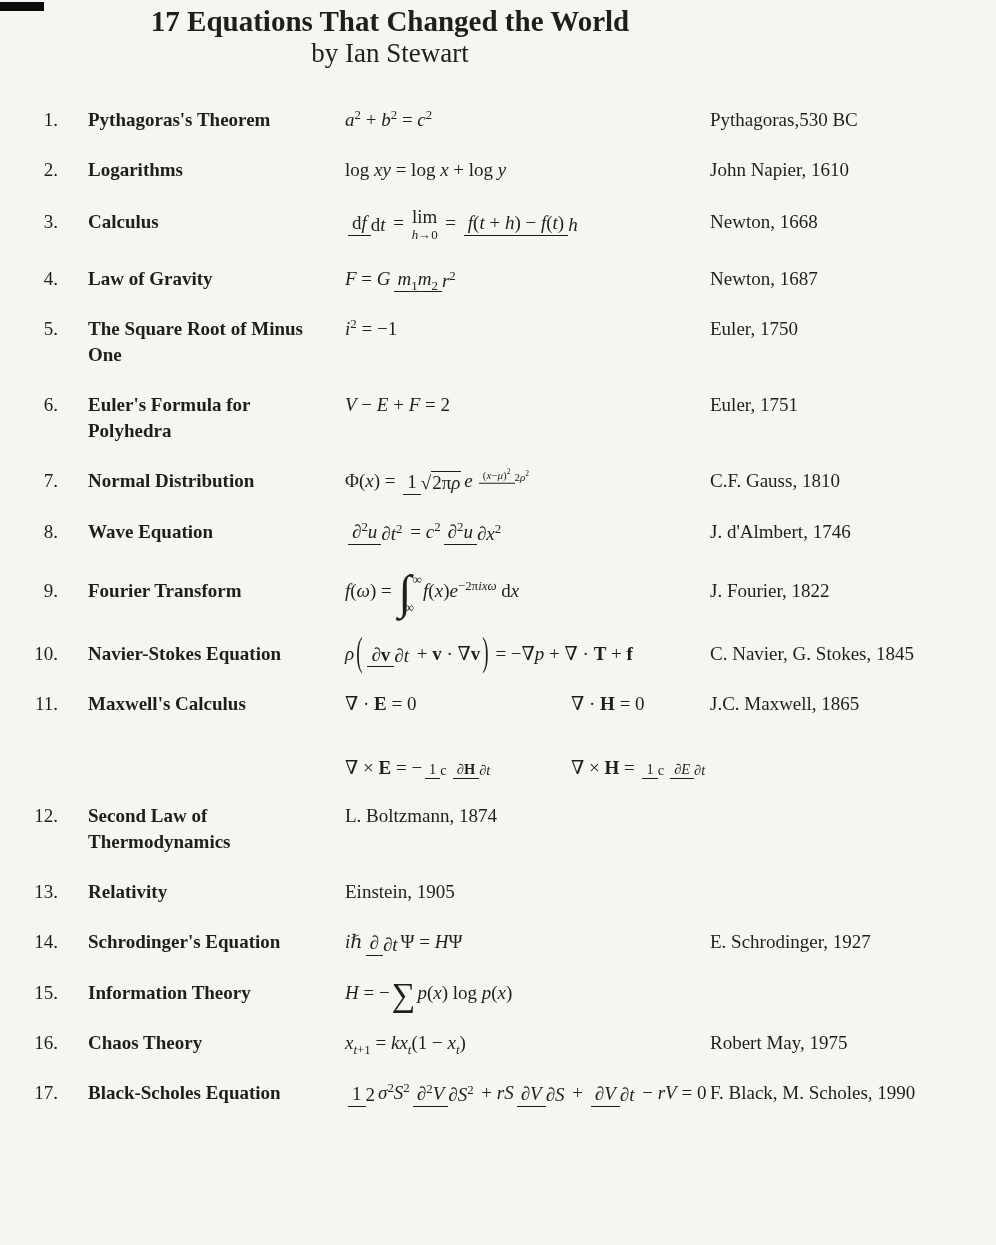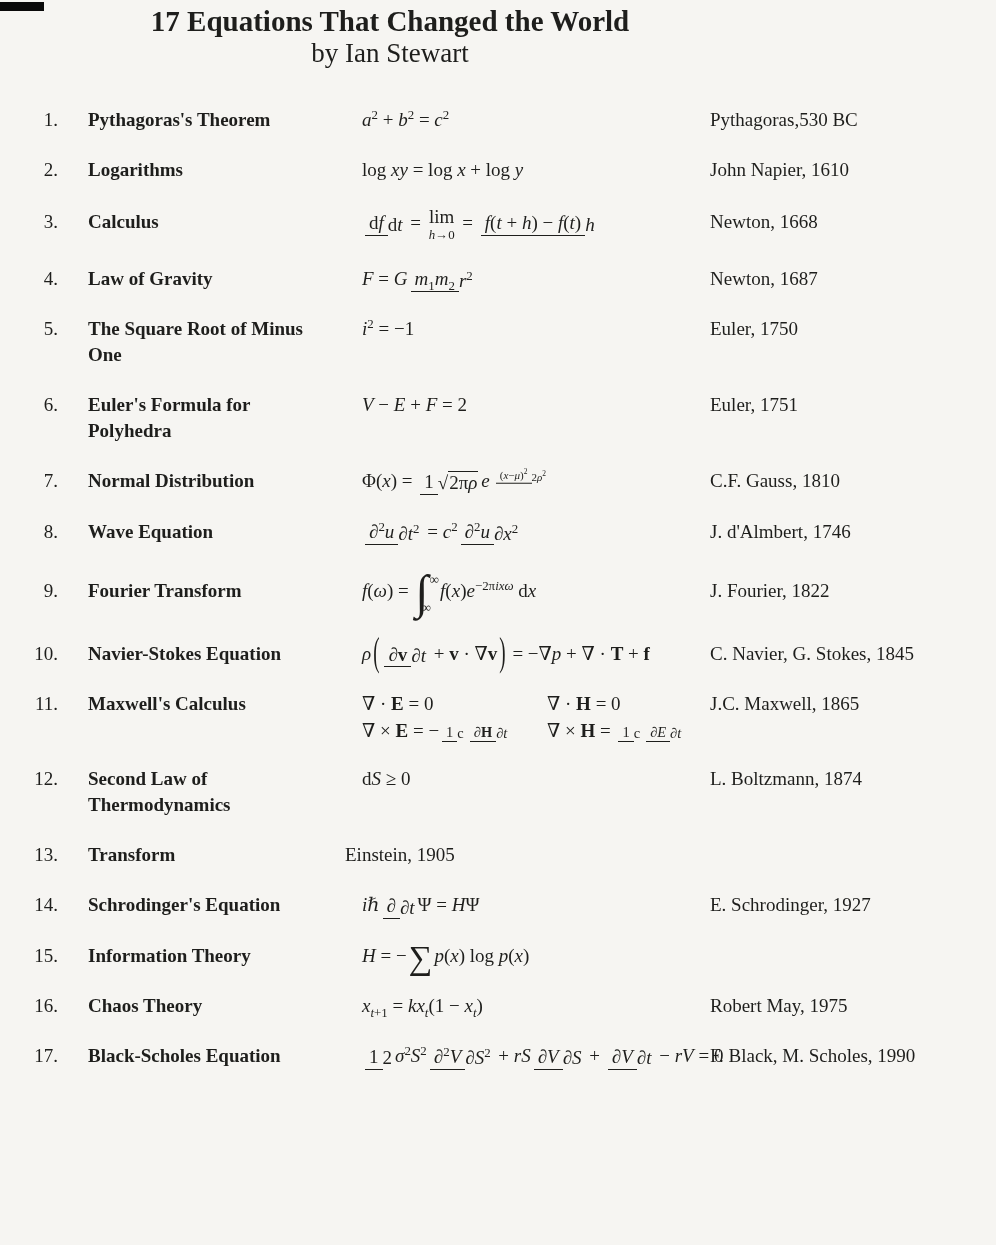--- a/index.html
+++ b/index.html
@@ -57,21 +57,20 @@
     font-size: 19px;
     font-weight: bold;
     padding-left: 26px;
     line-height: 1.37;
     padding-right: 14px;
   }
   .formula {
     font-size: 19px;
     white-space: nowrap;
     font-family: "Liberation Serif", "DejaVu Serif", serif;
-    margin-left: 17px;
   }
   .attr {
     font-size: 19px;
     padding-right: 6px;
   }
   
   .formula i { font-style: italic; }
   .formula b { font-weight: bold; font-style: normal; }
   .formula sup, .formula sub { font-size: 68%; line-height: 0; }
   .frac {
@@ -134,20 +133,21 @@
     display: inline-block;
     transform: scaleY(2.1);
     transform-origin: center 55%;
     margin: 0 2px;
     font-weight: 300;
   }
   .maxwell {
     display: grid;
     grid-template-columns: 185px auto;
     row-gap: 4px;
+    gap: 41px;
   }
 </style>
 </head>
 <body>
 
 <div class="corner-mark"></div>
 
 <header>
   <h1 class="title">17 Equations That Changed the World</h1>
   <div class="subtitle">by Ian Stewart</div>
@@ -280,27 +280,26 @@
               <span class="bot">∂<i>t</i></span>
             </span></span>
         </span>
       </div>
     <div class="attr">J.C. Maxwell, 1865</div>
   </div>
 
   <div class="row">
     <div class="num">12.</div>
     <div class="name">Second Law of Thermodynamics</div>
-    <div class="formula">d<i>S</i> ≥ 0</div>
     <div class="attr">L. Boltzmann, 1874</div>
   </div>
 
   <div class="row">
     <div class="num">13.</div>
-    <div class="name">Transform</div>
+    <div class="name">Relativity</div>
     <div class="attr">Einstein, 1905</div>
   </div>
 
   <div class="row">
     <div class="num">14.</div>
     <div class="name">Schrodinger's Equation</div>
     <div class="formula"><i>i</i>ℏ<span class="frac">
           <span class="top">∂</span>
           <span class="bot">∂<i>t</i></span>
         </span>Ψ = <i>H</i>Ψ</div>

